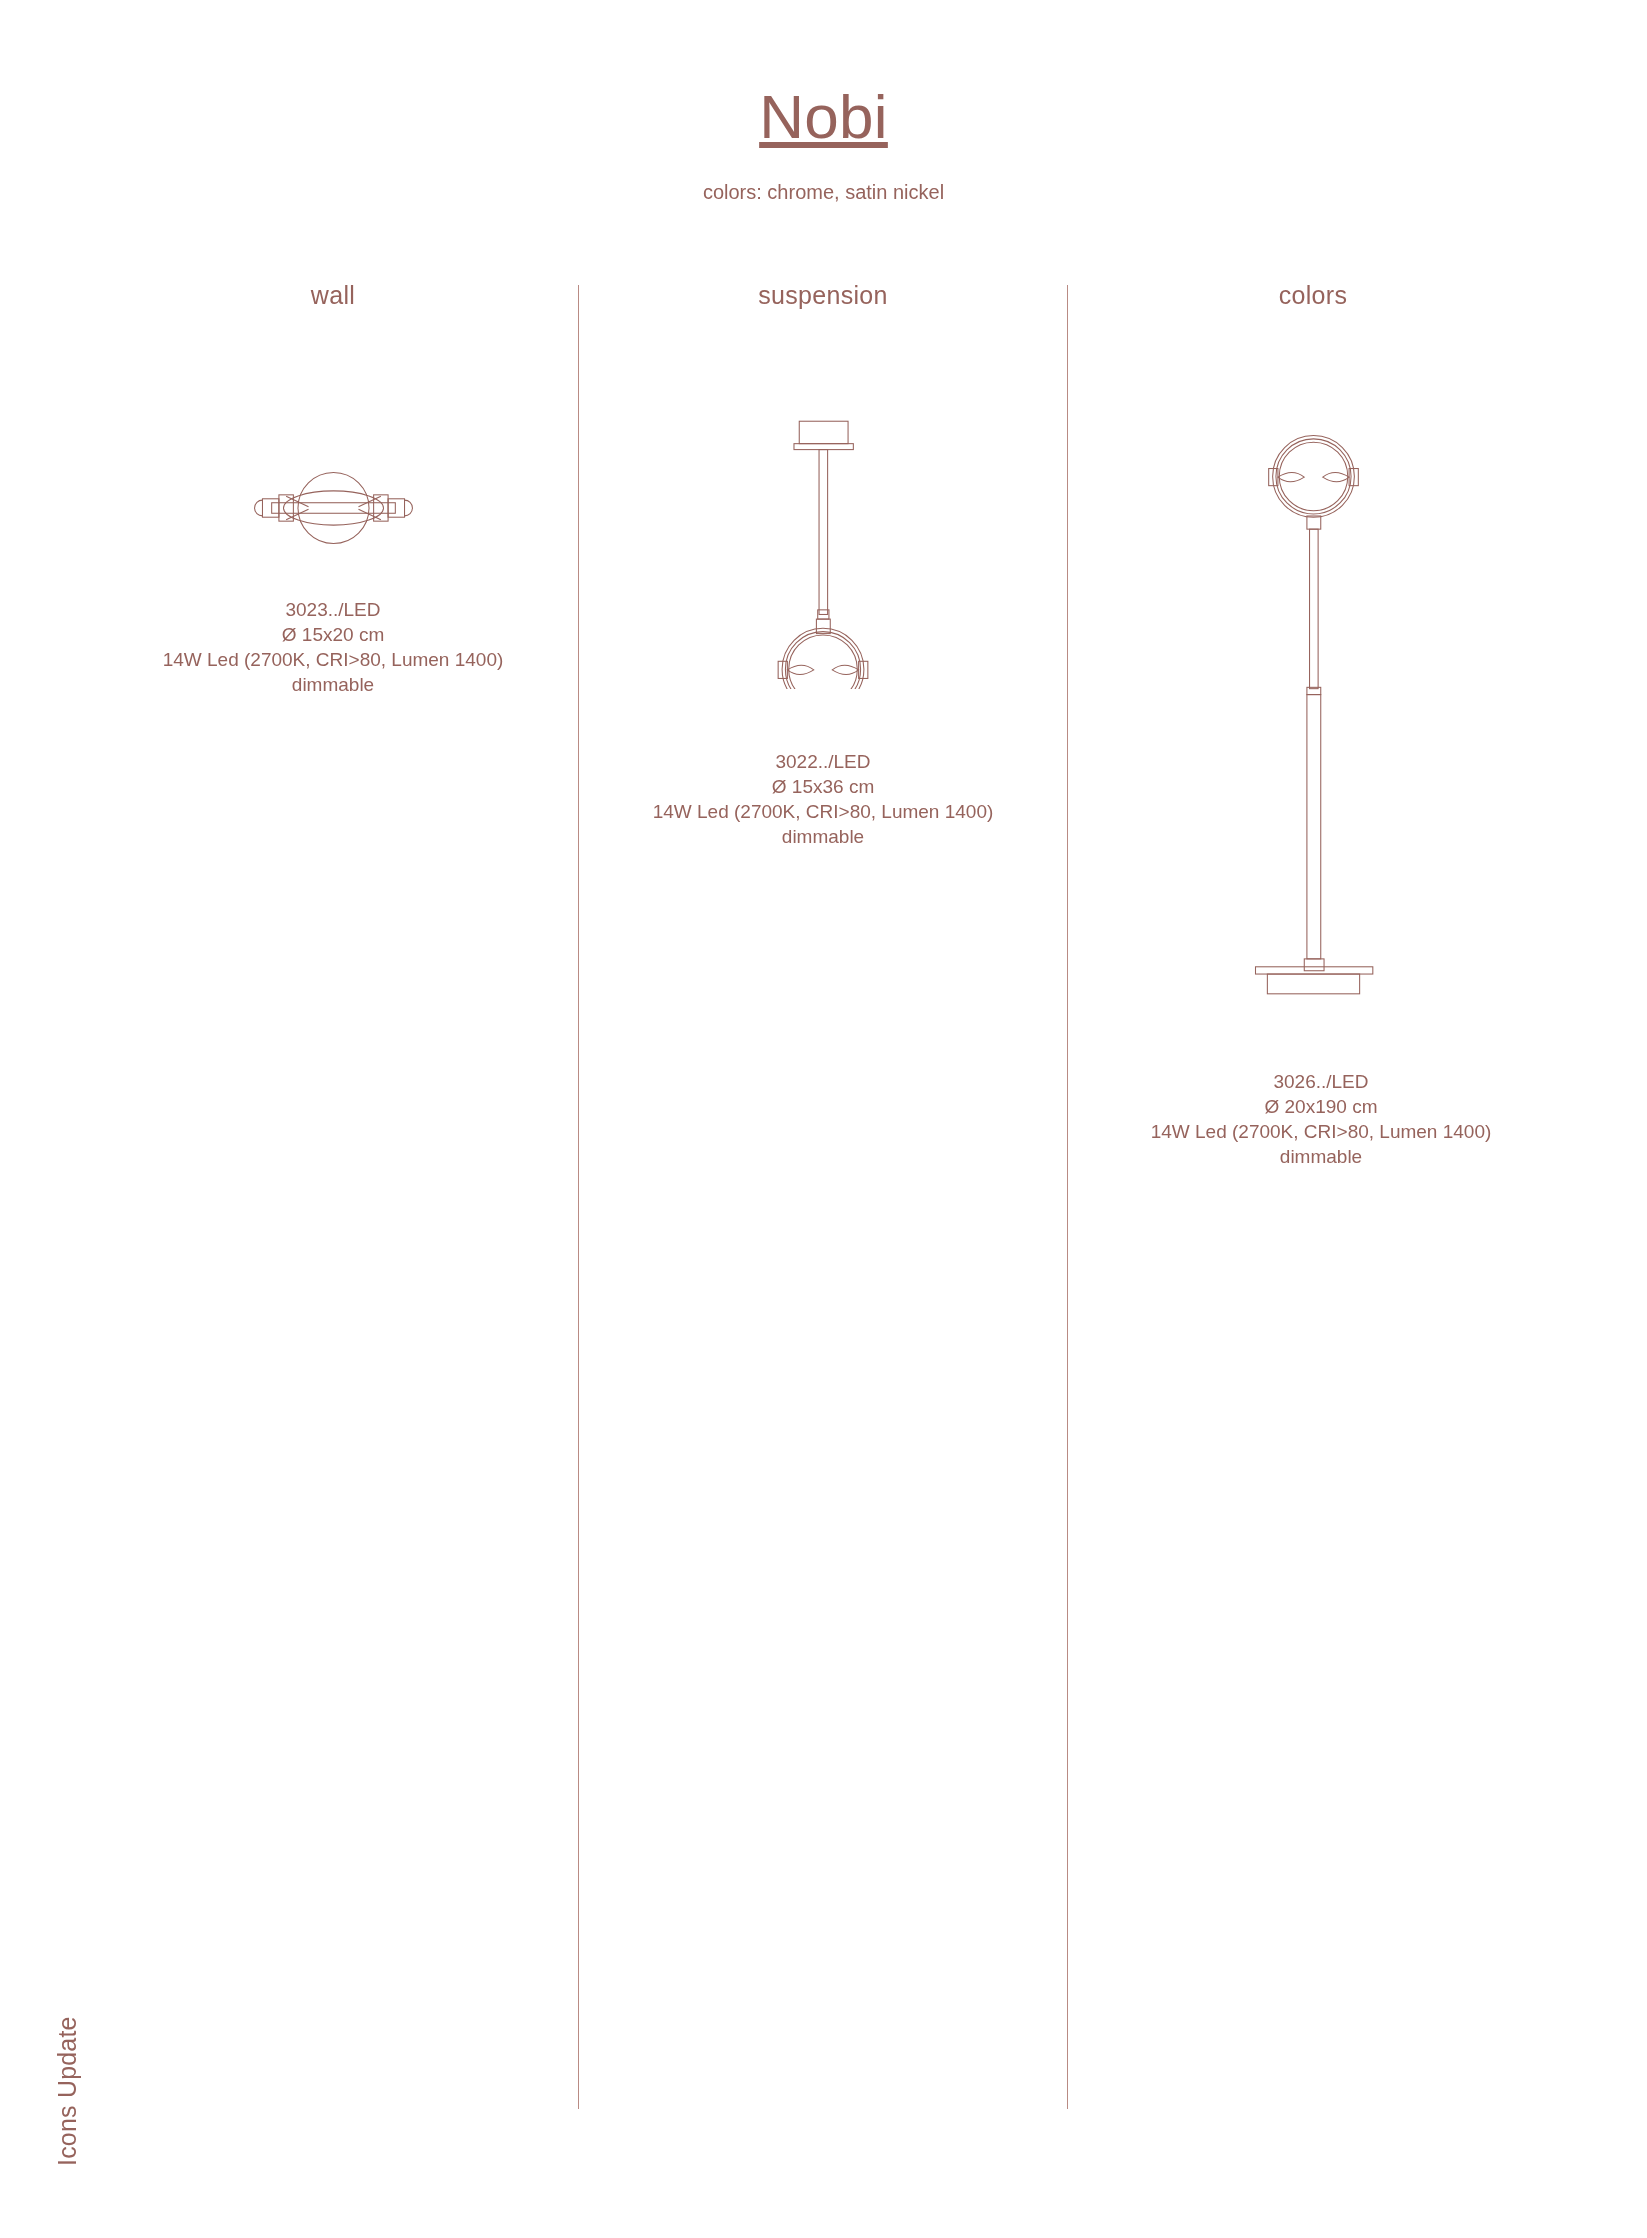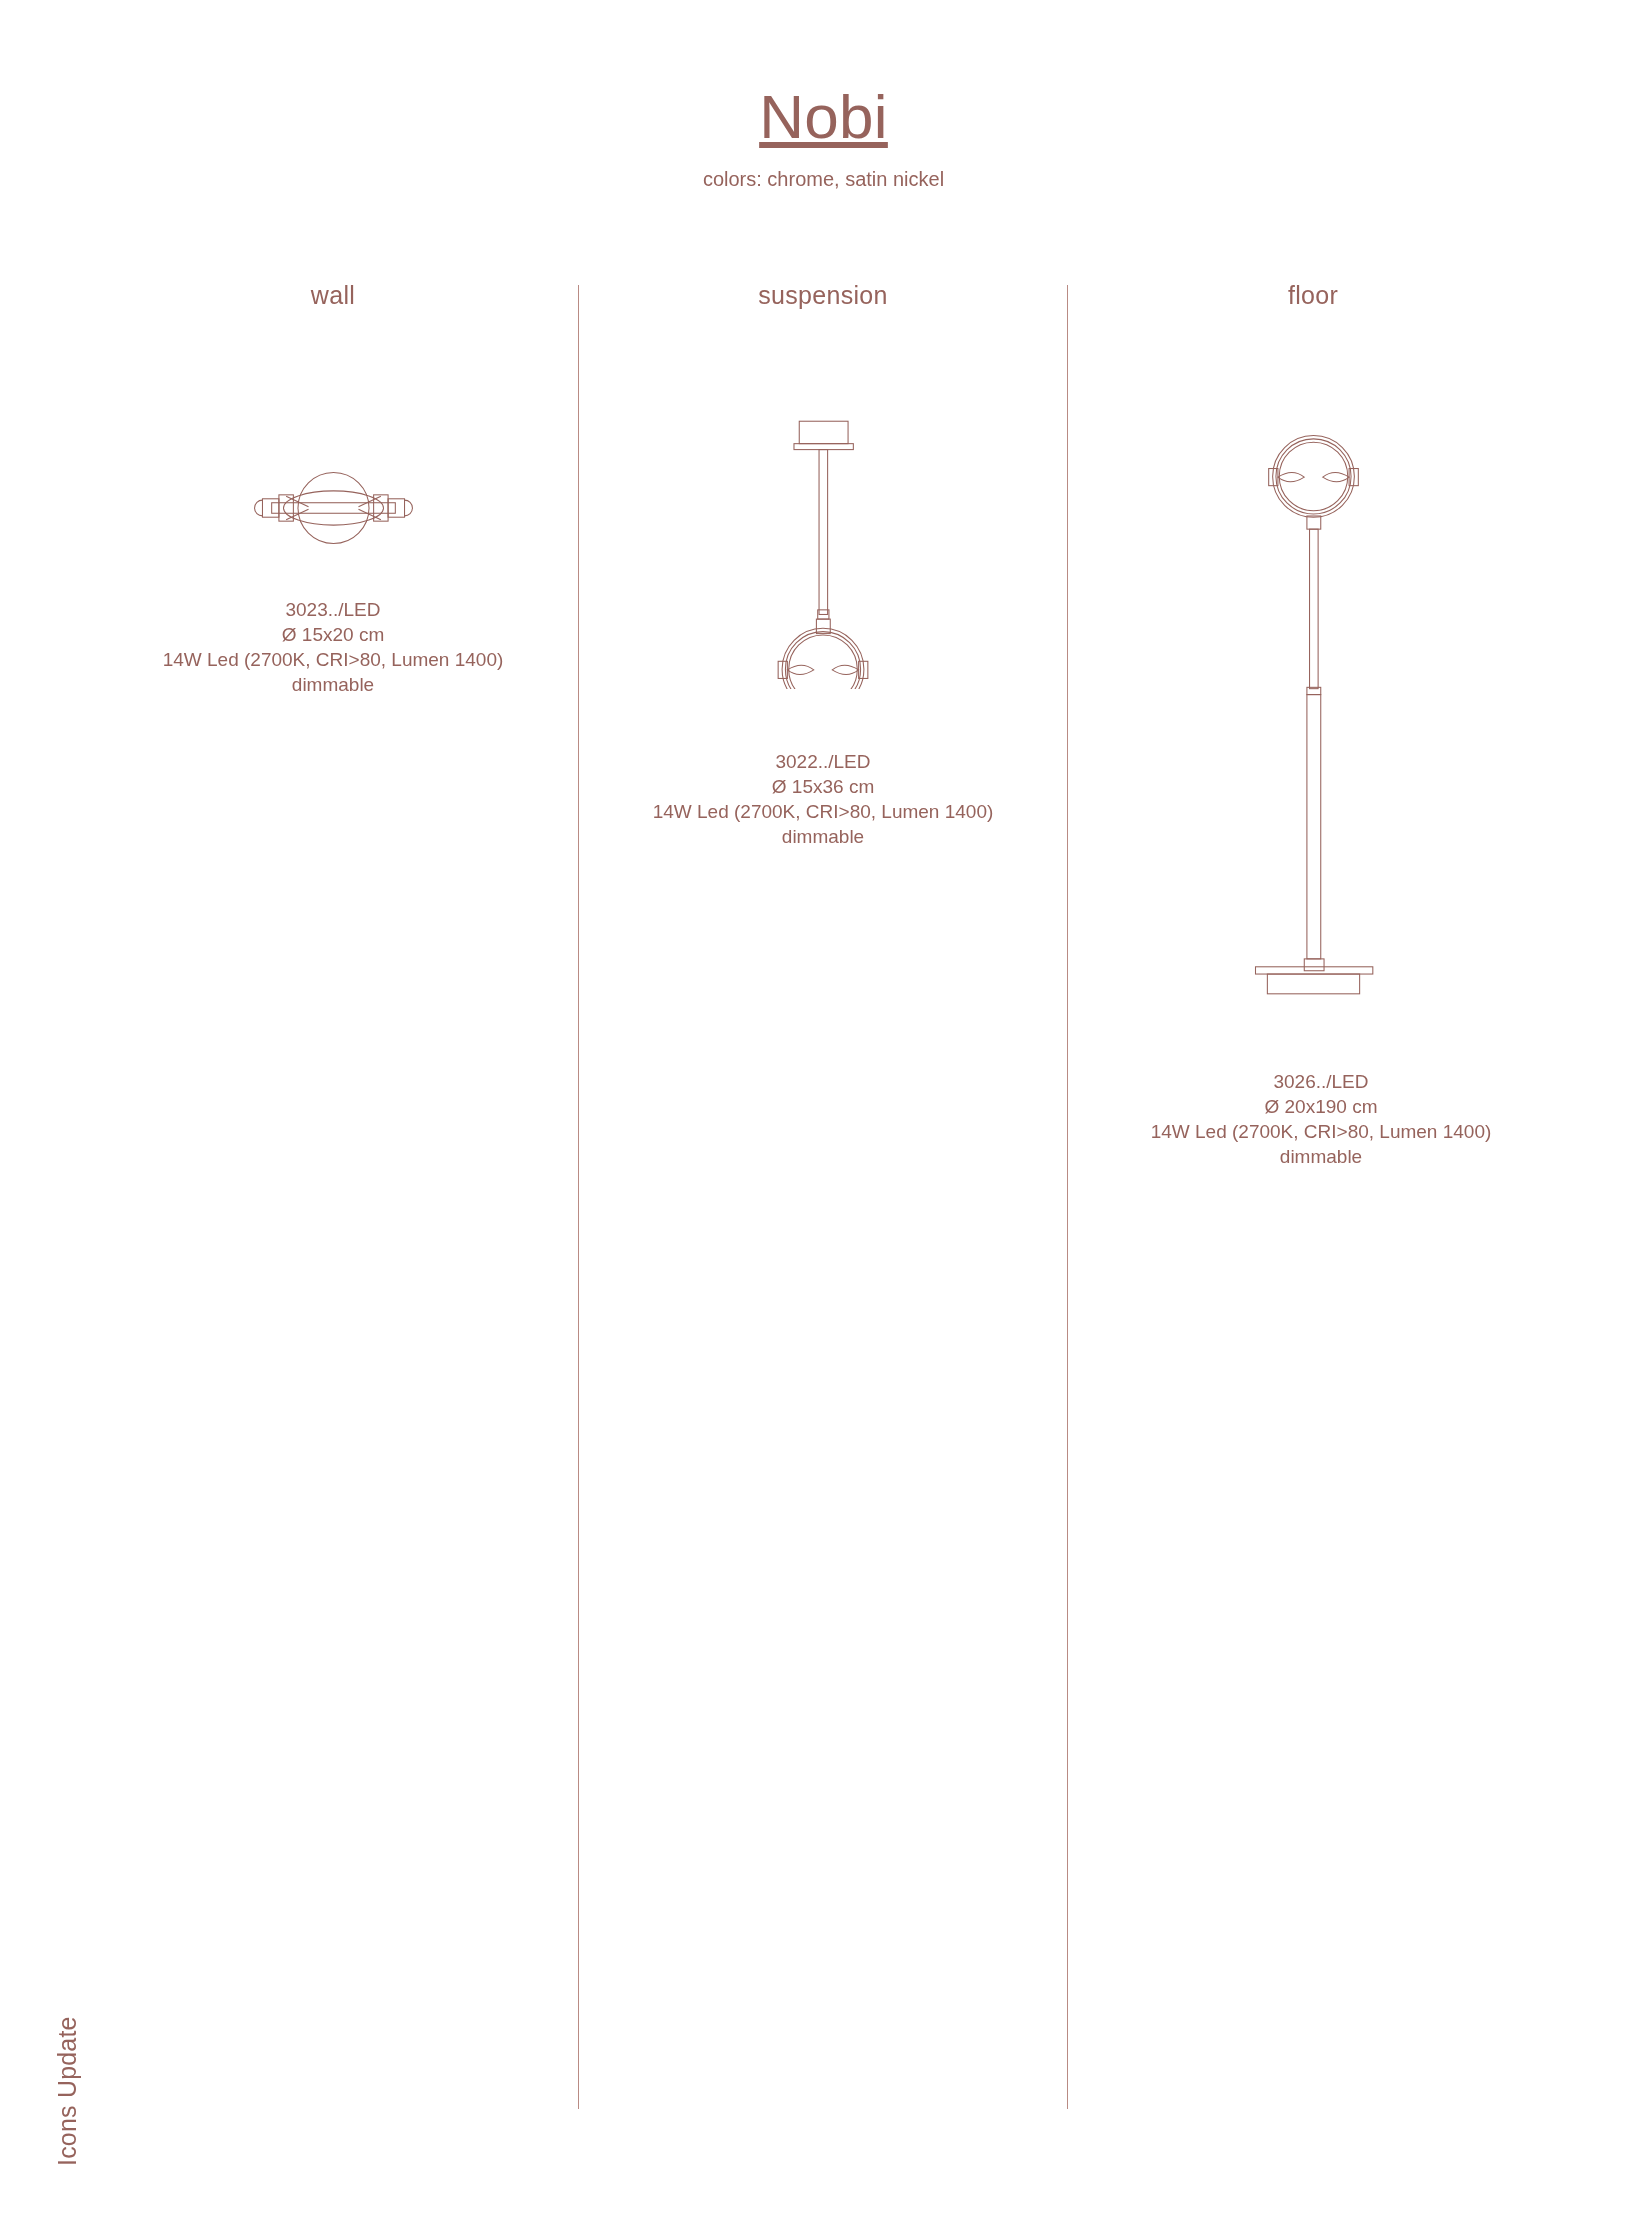--- a/index.html
+++ b/index.html
@@ -28,21 +28,21 @@
     margin: 0;
     padding-top: 86px;
     font-size: 62px;
     font-weight: 400;
     letter-spacing: 0.3px;
     line-height: 1.0;
     color: #96635c;
     text-decoration: underline;
   }
   .product-colors {
-    margin: 0;
+    margin: 13px;
     padding-top: 20px;
     font-size: 20px;
     font-weight: 400;
     color: #96635c;
   }
 
   
   .divider {
     position: absolute;
     width: 1.3px;
@@ -205,21 +205,21 @@
 
     <div class="specs specs-suspension">
       <span class="spec-line">3022../LED</span>
       <span class="spec-line">Ø 15x36 cm</span>
       <span class="spec-line">14W Led (2700K, CRI&gt;80, Lumen 1400)</span>
       <span class="spec-line">dimmable</span>
     </div>
   </div>
 
   <div class="column col-floor">
-    <div class="column-heading">floor</div>
+    <div class="column-heading">colors</div>
 
     <div class="drawing drawing-floor">
       <svg width="145" height="613" viewBox="0 0 220 930" fill="none" stroke="#96635c" stroke-width="1.6">
 
         <circle cx="110" cy="78" r="62"></circle>
         <circle cx="110" cy="78" r="57"></circle>
         <circle cx="110" cy="78" r="52"></circle>
 
         <rect x="42" y="66" width="14" height="26"></rect>
 

